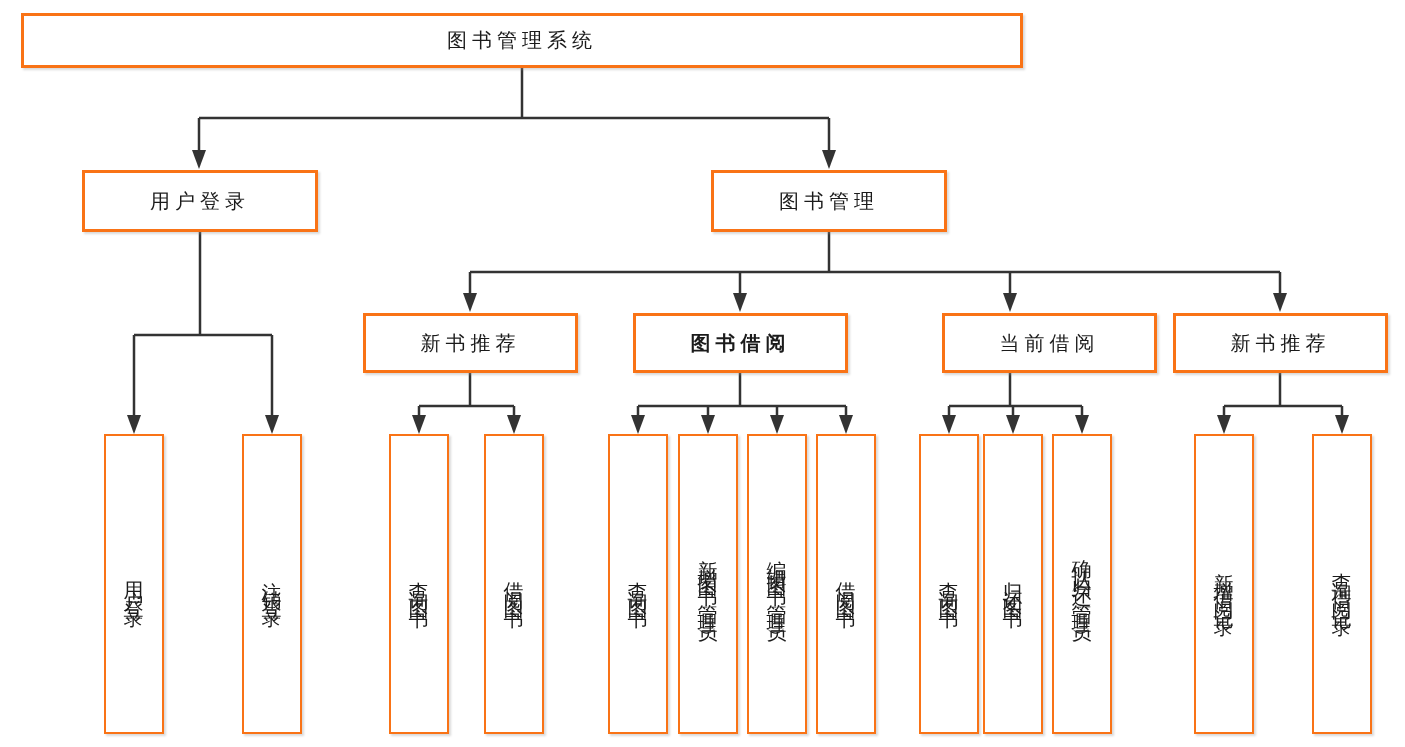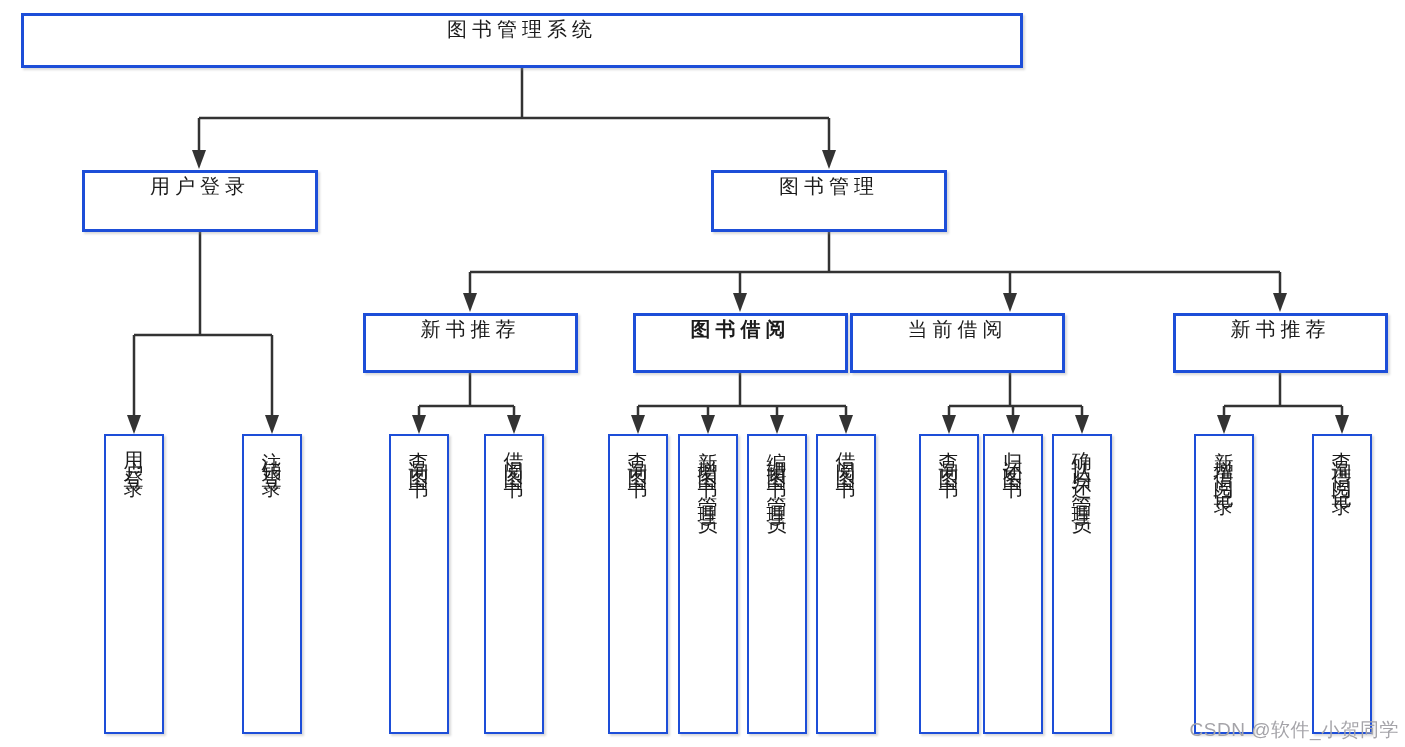--- a/index.html
+++ b/index.html
@@ -19,22 +19,23 @@
     position: absolute;
     left: 0;
     top: 0;
     z-index: 1;
   }
   .box {
     position: absolute;
     z-index: 2;
     box-sizing: border-box;
     background: #ffffff;
-    border: 3px solid #1d4ed8;
+    border: 3px solid #f97316;
     display: flex;
+    align-items: center;
     justify-content: center;
     color: #1b1b1b;
     font-size: 20px;
     letter-spacing: 5px;
     box-shadow: 2px 2px 2px rgba(150,150,150,0.35);
   }
   .box span { white-space: nowrap; }
   .leaf {
     border-width: 2.5px;
     width: 60px;
@@ -136,21 +137,21 @@
   <div class="box" style="left:363px; top:313px; width:215px; height:60px;">
     <span>新书推荐</span>
   </div>
 
   <div class="box" style="left:711px; top:170px; width:236px; height:62px;">
     <span>图书管理</span>
   </div>
   <div class="box" style="left:633px; top:313px; width:215px; height:60px;font-weight:bold;">
     <span>图书借阅</span>
   </div>
-  <div class="box" style="left:850px; top:313px; width:215px; height:60px;">
+  <div class="box" style="left:942px; top:313px; width:215px; height:60px;">
     <span>当前借阅</span>
   </div>
   <div class="box" style="left:1173px; top:313px; width:215px; height:60px;">
     <span>新书推荐</span>
   </div>
 
   <div class="box leaf" style="left:104px;">
     <span class="v-text">用户登录</span>
   </div>
   <div class="box leaf" style="left:242px;">
@@ -183,15 +184,14 @@
   <div class="box leaf" style="left:1052px;">
     <span class="v-text">确认归还（管理员）</span>
   </div>
   <div class="box leaf" style="left:1194px;">
     <span class="v-text">新增借阅记录</span>
   </div>
   <div class="box leaf" style="left:1312px;">
     <span class="v-text">查询借阅记录</span>
   </div>
 
-  <div class="watermark">CSDN @软件_小贺同学</div>
 
 </div>
 
 </body></html>

